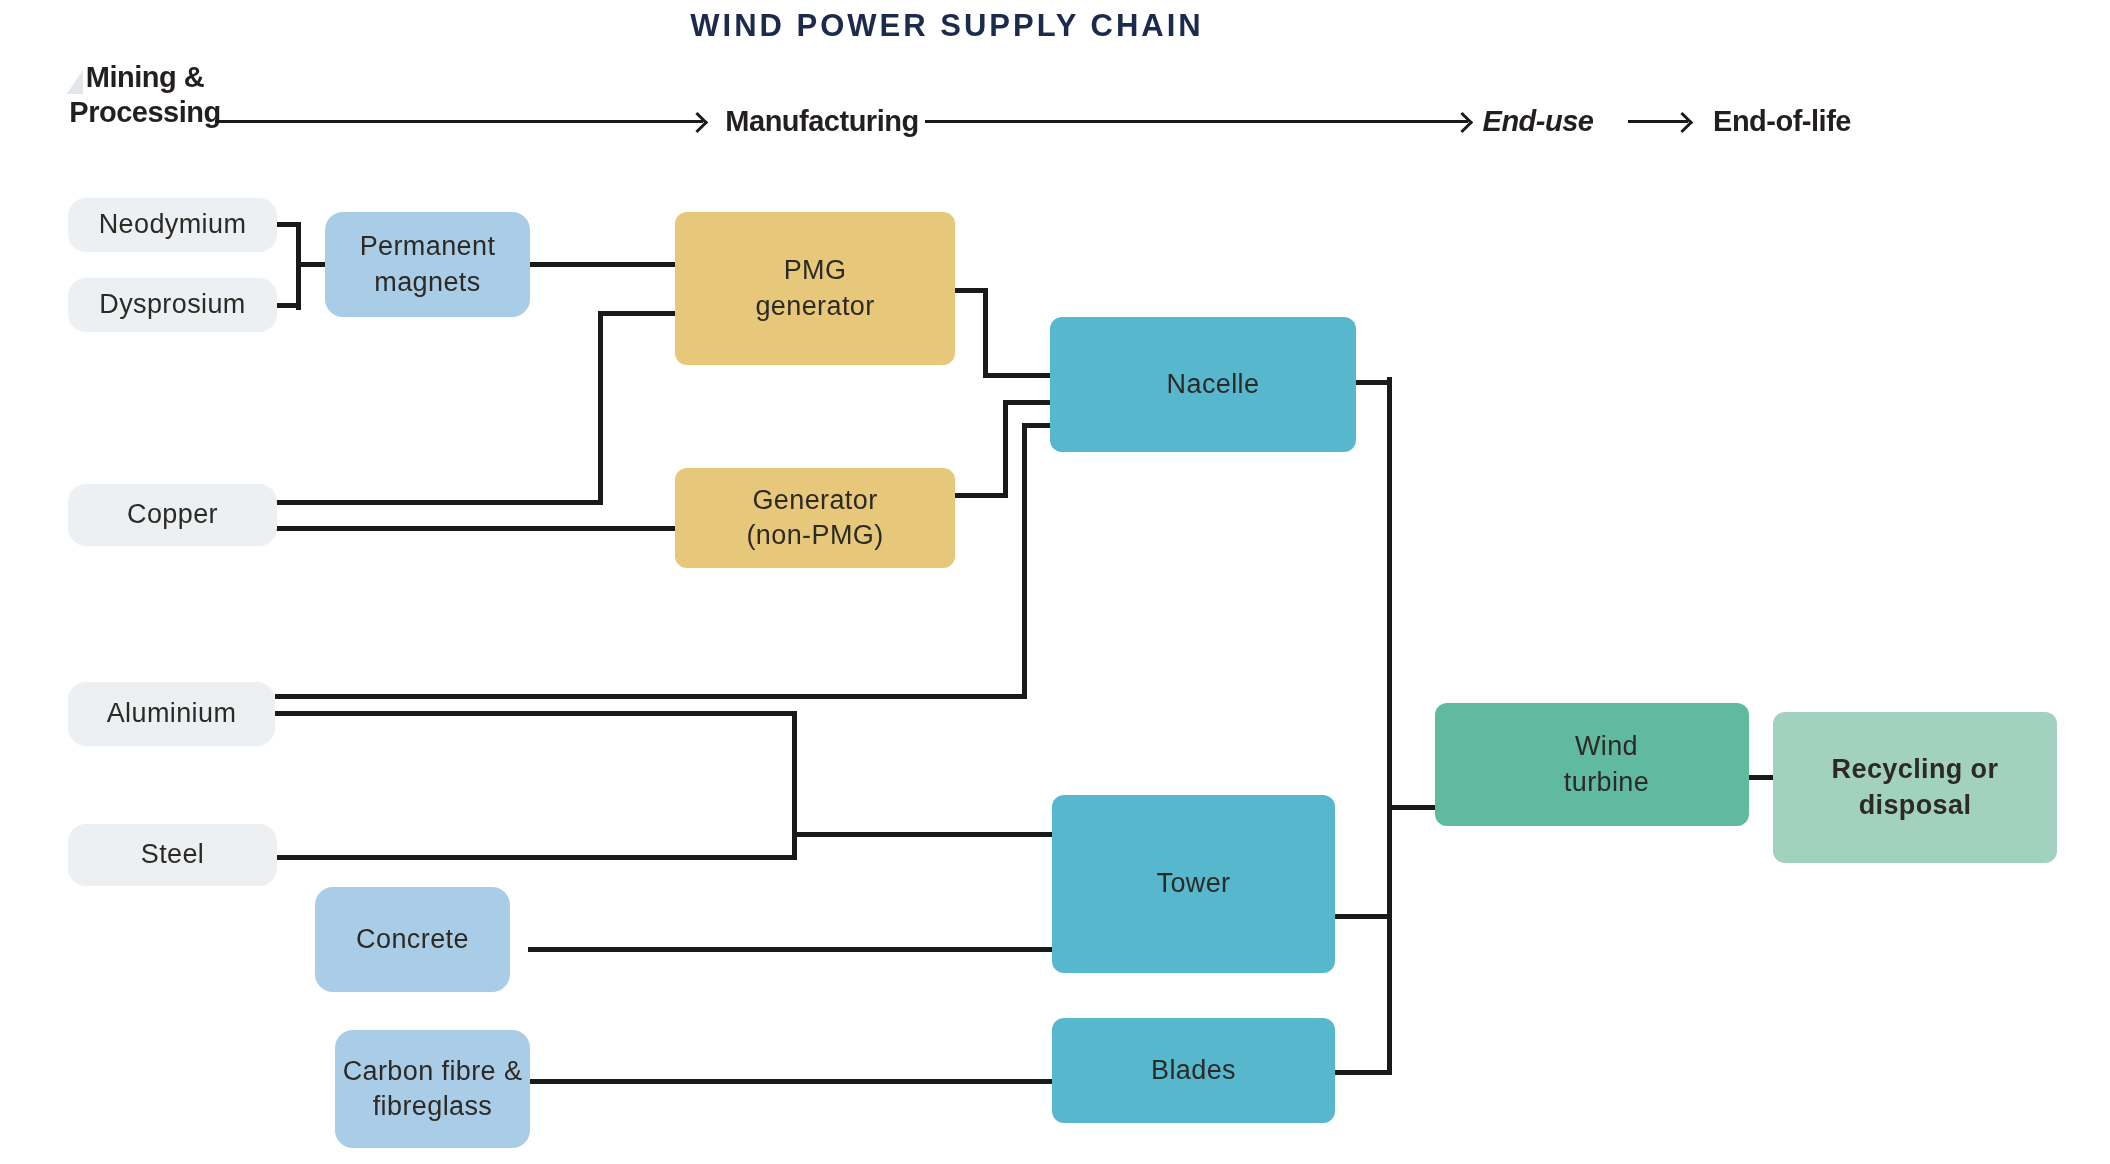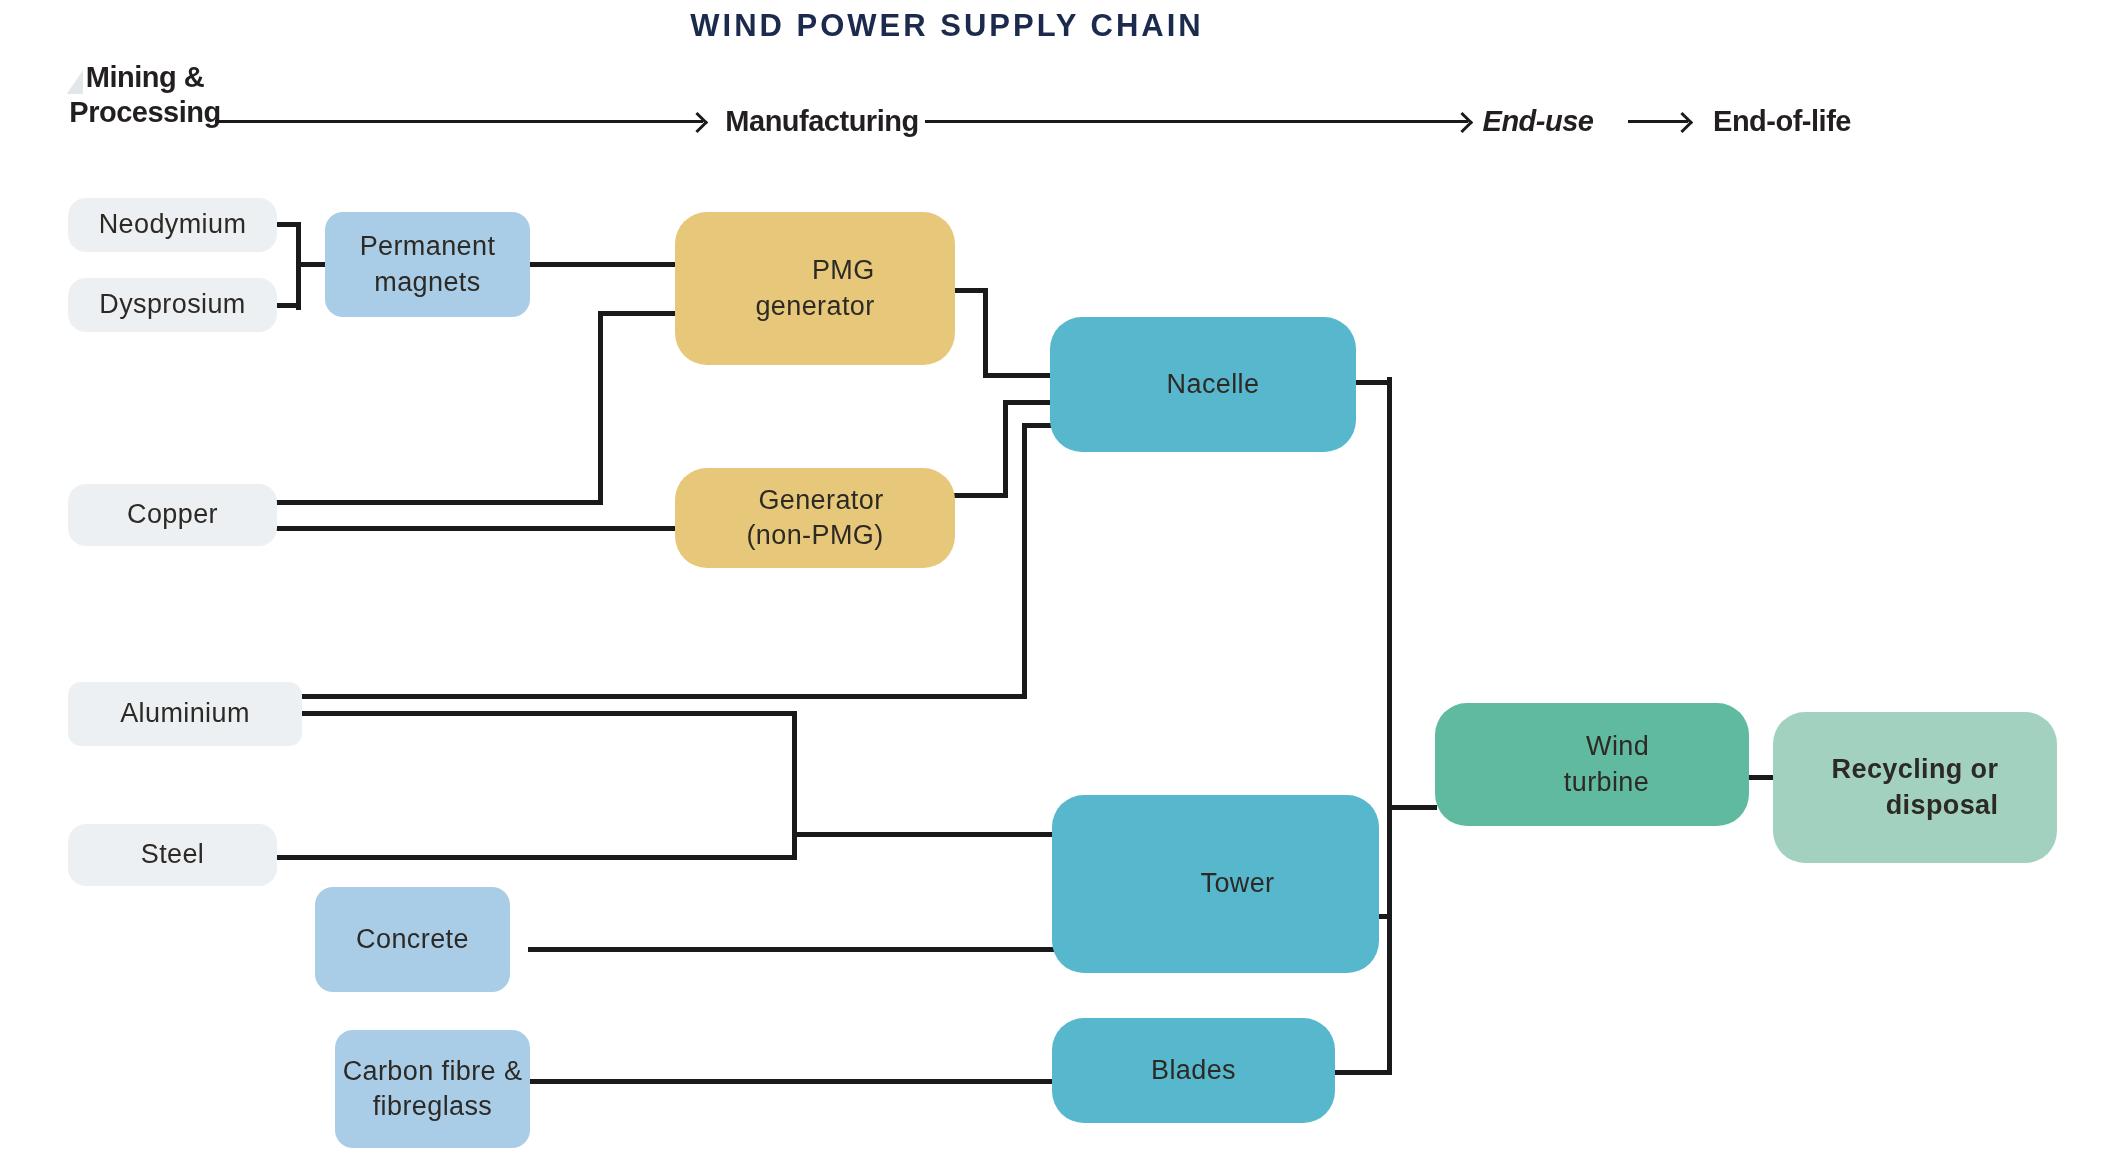--- a/index.html
+++ b/index.html
@@ -19,21 +19,21 @@
   .arrow::after{
     content:'';position:absolute;right:-2px;top:-5px;width:12px;height:12px;
     border-top:3px solid var(--line,#1a1a1a);border-right:3px solid var(--line,#1a1a1a);
     transform:rotate(45deg);
   }
   .node{
     position:absolute;display:flex;align-items:center;justify-content:center;
     text-align:center;font-size:27px;letter-spacing:0.4px;color:var(--box_text,#2d2a26);
     white-space:pre-line;line-height:1.3;border-radius:18px;
   }
-  .node.big{border-radius:32px;text-align:right;}
+  .node.big{border-radius:12px;}
   .gray{background:var(--gray_box,#edf0f2);}
   .blue{background:var(--blue_box,#a9cde6);}
   .gold{background:var(--gold_box,#e7c87a);}
   .teal{background:var(--teal_box,#57b7cd);}
   .green{background:var(--green_box,#5fbaa0);}
   .lightgreen{background:var(--light_green_box,#a2d1c0);font-weight:bold;}
   .ln{position:absolute;background:var(--line,#1a1a1a);}
   .wedge{
     position:absolute;left:64px;top:70px;width:19px;height:24px;
     background:#e3e7e9;clip-path:polygon(100% 0,14% 100%,100% 100%);
@@ -93,35 +93,35 @@
   <div class="ln" style="left:1387px;top:377px;width:5px;height:698px;"></div>
   <div class="ln" style="left:1387px;top:805px;width:50px;height:5px;"></div>
   <div class="ln" style="left:1333px;top:914px;width:57px;height:5px;"></div>
   <div class="ln" style="left:1333px;top:1070px;width:57px;height:5px;"></div>
 
   <div class="ln" style="left:1718px;top:775px;width:57px;height:5px;"></div>
 
   <div class="node gray" style="left:68px;top:198px;width:209px;height:54px;">Neodymium</div>
   <div class="node gray" style="left:68px;top:278px;width:209px;height:54px;">Dysprosium</div>
   <div class="node gray" style="left:68px;top:484px;width:209px;height:62px;">Copper</div>
-  <div class="node gray" style="left:68px;top:682px;width:234px;height:64px;border-radius:13px;">Aluminium</div>
+  <div class="node gray" style="left:68px;top:682px;width:207px;height:64px;">Aluminium</div>
   <div class="node gray" style="left:68px;top:824px;width:209px;height:62px;">Steel</div>
 
   <div class="node blue" style="left:325px;top:212px;width:205px;height:105px;">Permanent
 magnets</div>
   <div class="node blue" style="left:315px;top:887px;width:195px;height:105px;">Concrete</div>
   <div class="node blue" style="left:335px;top:1030px;width:195px;height:118px;">Carbon fibre &amp;
 fibreglass</div>
 
   <div class="node gold big" style="left:675px;top:212px;width:280px;height:153px;">PMG
 generator</div>
   <div class="node gold big" style="left:675px;top:468px;width:280px;height:100px;">Generator
 (non-PMG)</div>
   <div class="node teal big" style="left:1050px;top:317px;width:286px;height:135px;padding-left:20px;">Nacelle</div>
-  <div class="node teal big" style="left:1052px;top:795px;width:283px;height:178px;padding-left:44px;">Tower</div>
+  <div class="node teal big" style="left:1052px;top:795px;width:283px;height:178px;">Tower</div>
   <div class="node teal big" style="left:1052px;top:1018px;width:283px;height:105px;">Blades</div>
 
   <div class="node green big" style="left:1435px;top:703px;width:285px;height:123px;padding-left:29px;">Wind
 turbine</div>
 
   <div class="node lightgreen big" style="left:1773px;top:712px;width:284px;height:151px;">Recycling or
 disposal</div>
 
 </div>
 

